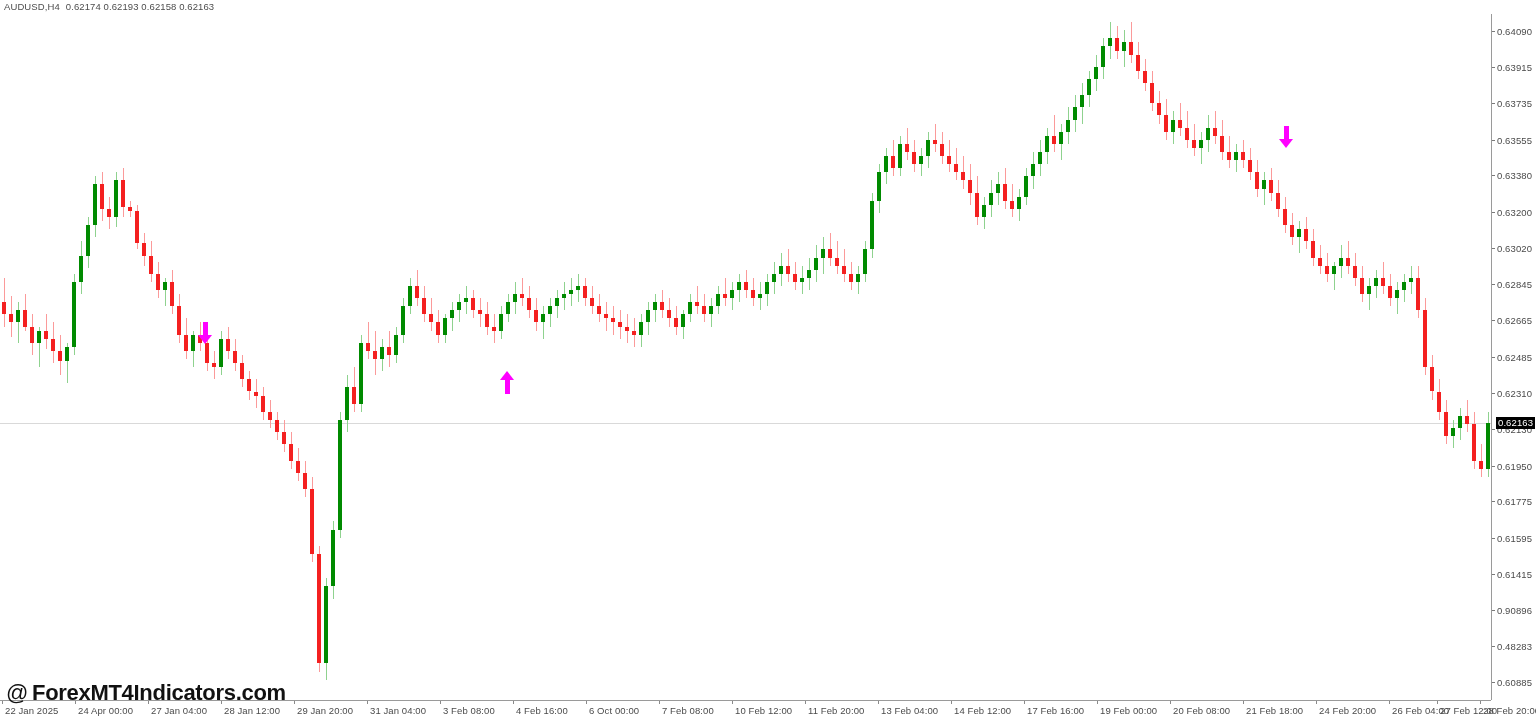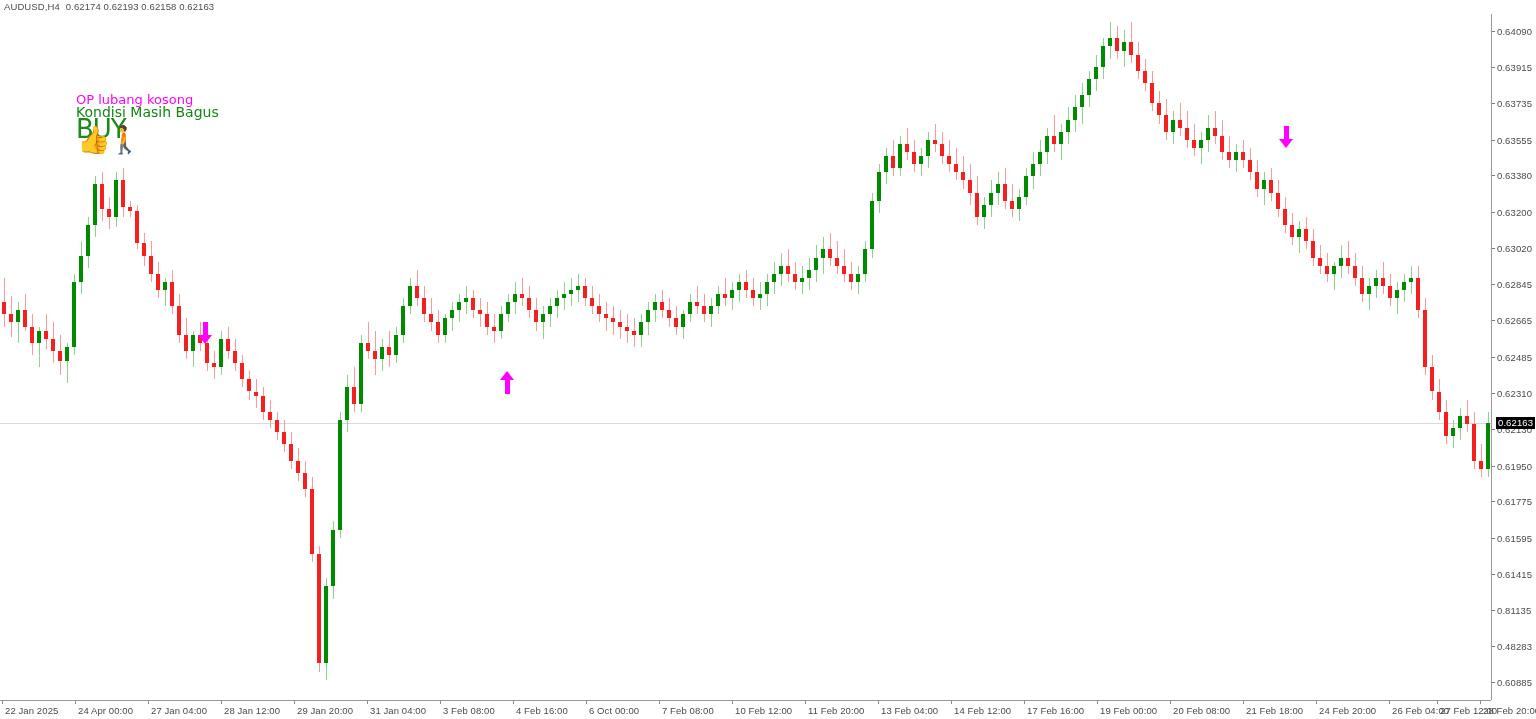--- a/index.html
+++ b/index.html
@@ -986,28 +986,20 @@
         <div class="arrow up" style="left: 507px; top: 357px;">
           <div class="stem" style="top: 9px; height: 14px;"></div>
           <div class="head" style="top: 0px;"></div>
         </div>
         <div class="arrow down" style="left: 1286px; top: 112px;">
           <div class="stem" style="top: 0px; height: 14px;"></div>
           <div class="head" style="top: 13px;"></div>
         </div>
       </div>
 
-    <div class="signal-block">
-      <div class="sig-l1">OP lubang kosong</div>
-      <div class="sig-l2">Kondisi Masih Bagus</div>
-      <div class="sig-buy">BUY</div>
-      <div class="sig-icons">
-        <span class="thumb">👍</span><span class="person">🚶</span>
-      </div>
-    </div>
   </div>
 
   <div class="axis-right" id="axis-right">
       <div class="y-tick" style="top: 18.2663px;">
         <span class="dash"></span>
         <span class="lbl">0.64090</span>
       </div>
       <div class="y-tick" style="top: 53.784px;">
         <span class="dash"></span>
         <span class="lbl">0.63915</span>
@@ -1063,21 +1055,21 @@
       <div class="y-tick" style="top: 524.648px;">
         <span class="dash"></span>
         <span class="lbl">0.61595</span>
       </div>
       <div class="y-tick" style="top: 561.18px;">
         <span class="dash"></span>
         <span class="lbl">0.61415</span>
       </div>
       <div class="y-tick" style="top: 596.698px;">
         <span class="dash"></span>
-        <span class="lbl">0.81135</span>
+        <span class="lbl">0.90896</span>
       </div>
       <div class="y-tick" style="top: 633.231px;">
         <span class="dash"></span>
         <span class="lbl">0.48283</span>
       </div>
       <div class="y-tick" style="top: 668.749px;">
         <span class="dash"></span>
         <span class="lbl">0.60885</span>
       </div>
       <div class="y-tick current" style="top: 409.367px;">
@@ -1170,14 +1162,17 @@
         <span class="dash"></span>
         <span class="lbl">27 Feb 12:00</span>
       </div>
       <div class="x-tick" style="left: 1480px;">
         <span class="dash"></span>
         <span class="lbl">28 Feb 20:00</span>
       </div>
     </div>
 
 
+  <div class="watermark">
+    <span class="at">@</span><span>ForexMT4Indicators.com</span>
+  </div>
 
 </div>
 
 </body></html>

